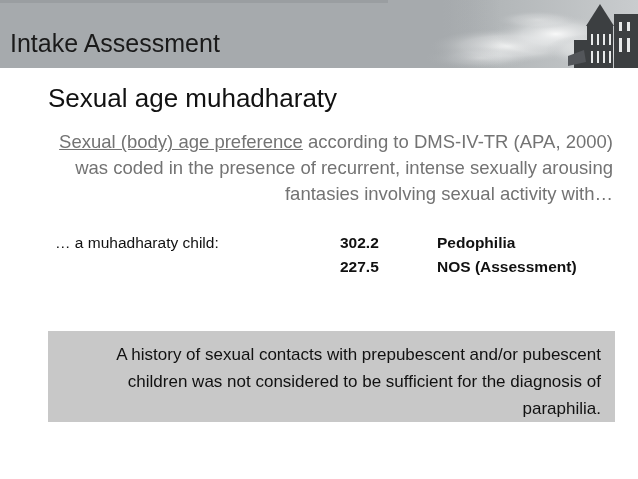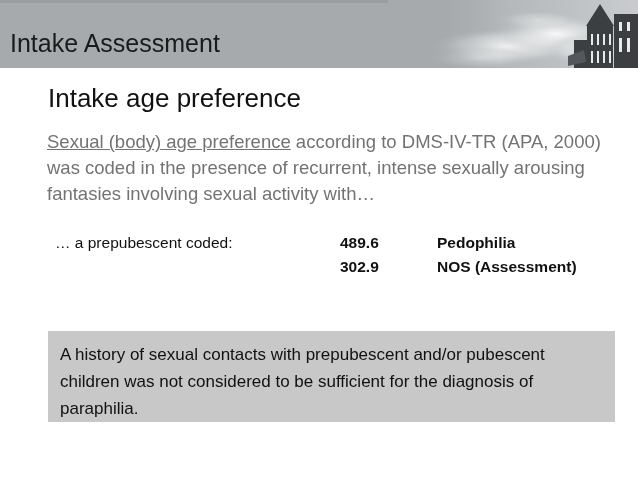--- a/index.html
+++ b/index.html
@@ -15,20 +15,21 @@
     position: relative;
   }
 
   
   .slide {
     position: absolute;
     left: 0; top: 0;
     width: 638px;
     height: 479px;
     background: #ffffff;
+    text-align: right;
   }
 
   
   .header-band {
     position: absolute;
     left: 0; top: 0;
     width: 638px;
     height: 68px;
     background: #a6aaad;
     overflow: hidden;
@@ -274,34 +275,34 @@
 
         <path d="M180 56 L196 50 L198 62 L180 66 Z" fill="#53565a"></path>
 
         <rect x="0" y="0" width="150" height="68" fill="url(#fadeLeft)"></rect>
       </svg>
     </div>
 
     <div class="header-title">Intake Assessment</div>
   </div>
 
-  <div class="slide-title">Intake age preference</div>
+  <div class="slide-title">Sexual age muhadharaty</div>
 
   <div class="body-para"><span class="u">Sexual (body) age preference</span><span> according to DMS-IV-TR (APA, 2000) was coded in the presence of recurrent, intense sexually arousing fantasies involving sexual activity with…</span></div>
 
   <div class="code-list">
 
     <div class="code-row">
-      <span class="cr-label">… a prepubescent coded:</span>
-      <span class="cr-code">489.6</span>
+      <span class="cr-label">… a muhadharaty child:</span>
+      <span class="cr-code">302.2</span>
       <span class="cr-name">Pedophilia</span>
     </div>
 
     <div class="code-row">
-      <span class="cr-code">302.9</span>
+      <span class="cr-code">227.5</span>
       <span class="cr-name">NOS (Assessment)</span>
     </div>
 
   </div>
 
   <div class="callout">
     <div class="callout-text">A history of sexual contacts with prepubescent and/or pubescent children was not considered to be sufficient for the diagnosis of paraphilia.</div>
   </div>
 
 

